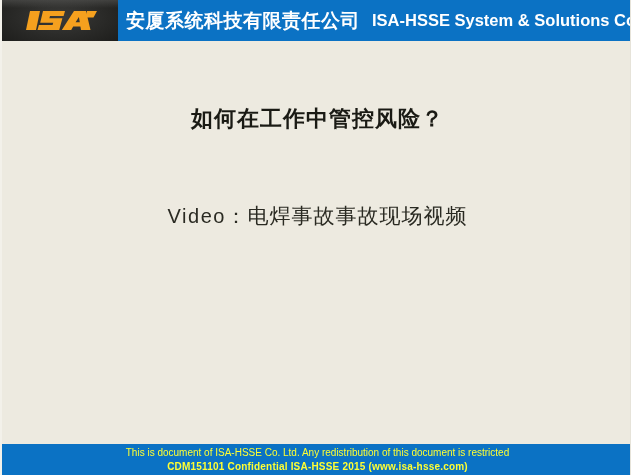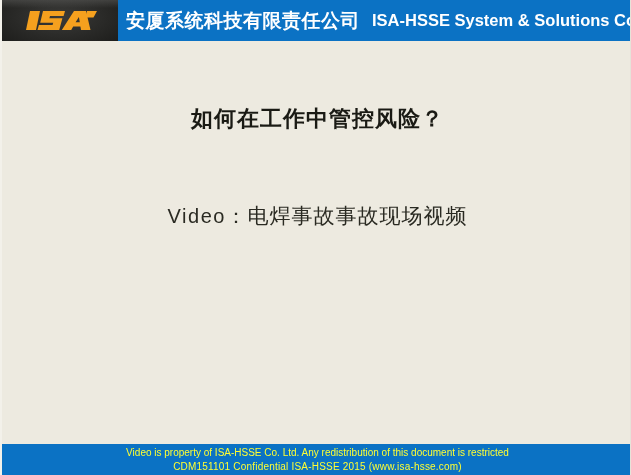--- a/index.html
+++ b/index.html
@@ -140,21 +140,21 @@
     justify-content: center;
     overflow: hidden;
   }
   .foot-line {
     color: #ffff33;
     font-size: 10px;
     line-height: 14px;
     white-space: nowrap;
     font-family: "Liberation Sans", sans-serif;
   }
-  .foot-line.line2 { letter-spacing: 0.2px; }
+  .foot-line.line2 { letter-spacing: 0.2px; font-weight: bold; }
 </style>
 </head>
 <body>
 
 <div id="slide">
 
   <div id="header-bar">
 
     <div id="logo-panel">
       <div id="logo-wordmark">
@@ -183,17 +183,17 @@
 
     <div id="slide-title">如何在工作中管控风险？</div>
 
     <div id="video-line">
       <span class="vid-label">Video：</span><span>电焊事故事故现场视频</span>
     </div>
 
   </div>
 
   <div id="footer-bar">
-    <div class="foot-line line1">Video is property of ISA-HSSE Co. Ltd. Any redistribution of this document is restricted</div>
+    <div class="foot-line line1">This is document of ISA-HSSE Co. Ltd. Any redistribution of this document is restricted</div>
     <div class="foot-line line2">CDM151101 Confidential   ISA-HSSE 2015  (www.isa-hsse.com)</div>
   </div>
 
 </div>
 
 </body></html>

